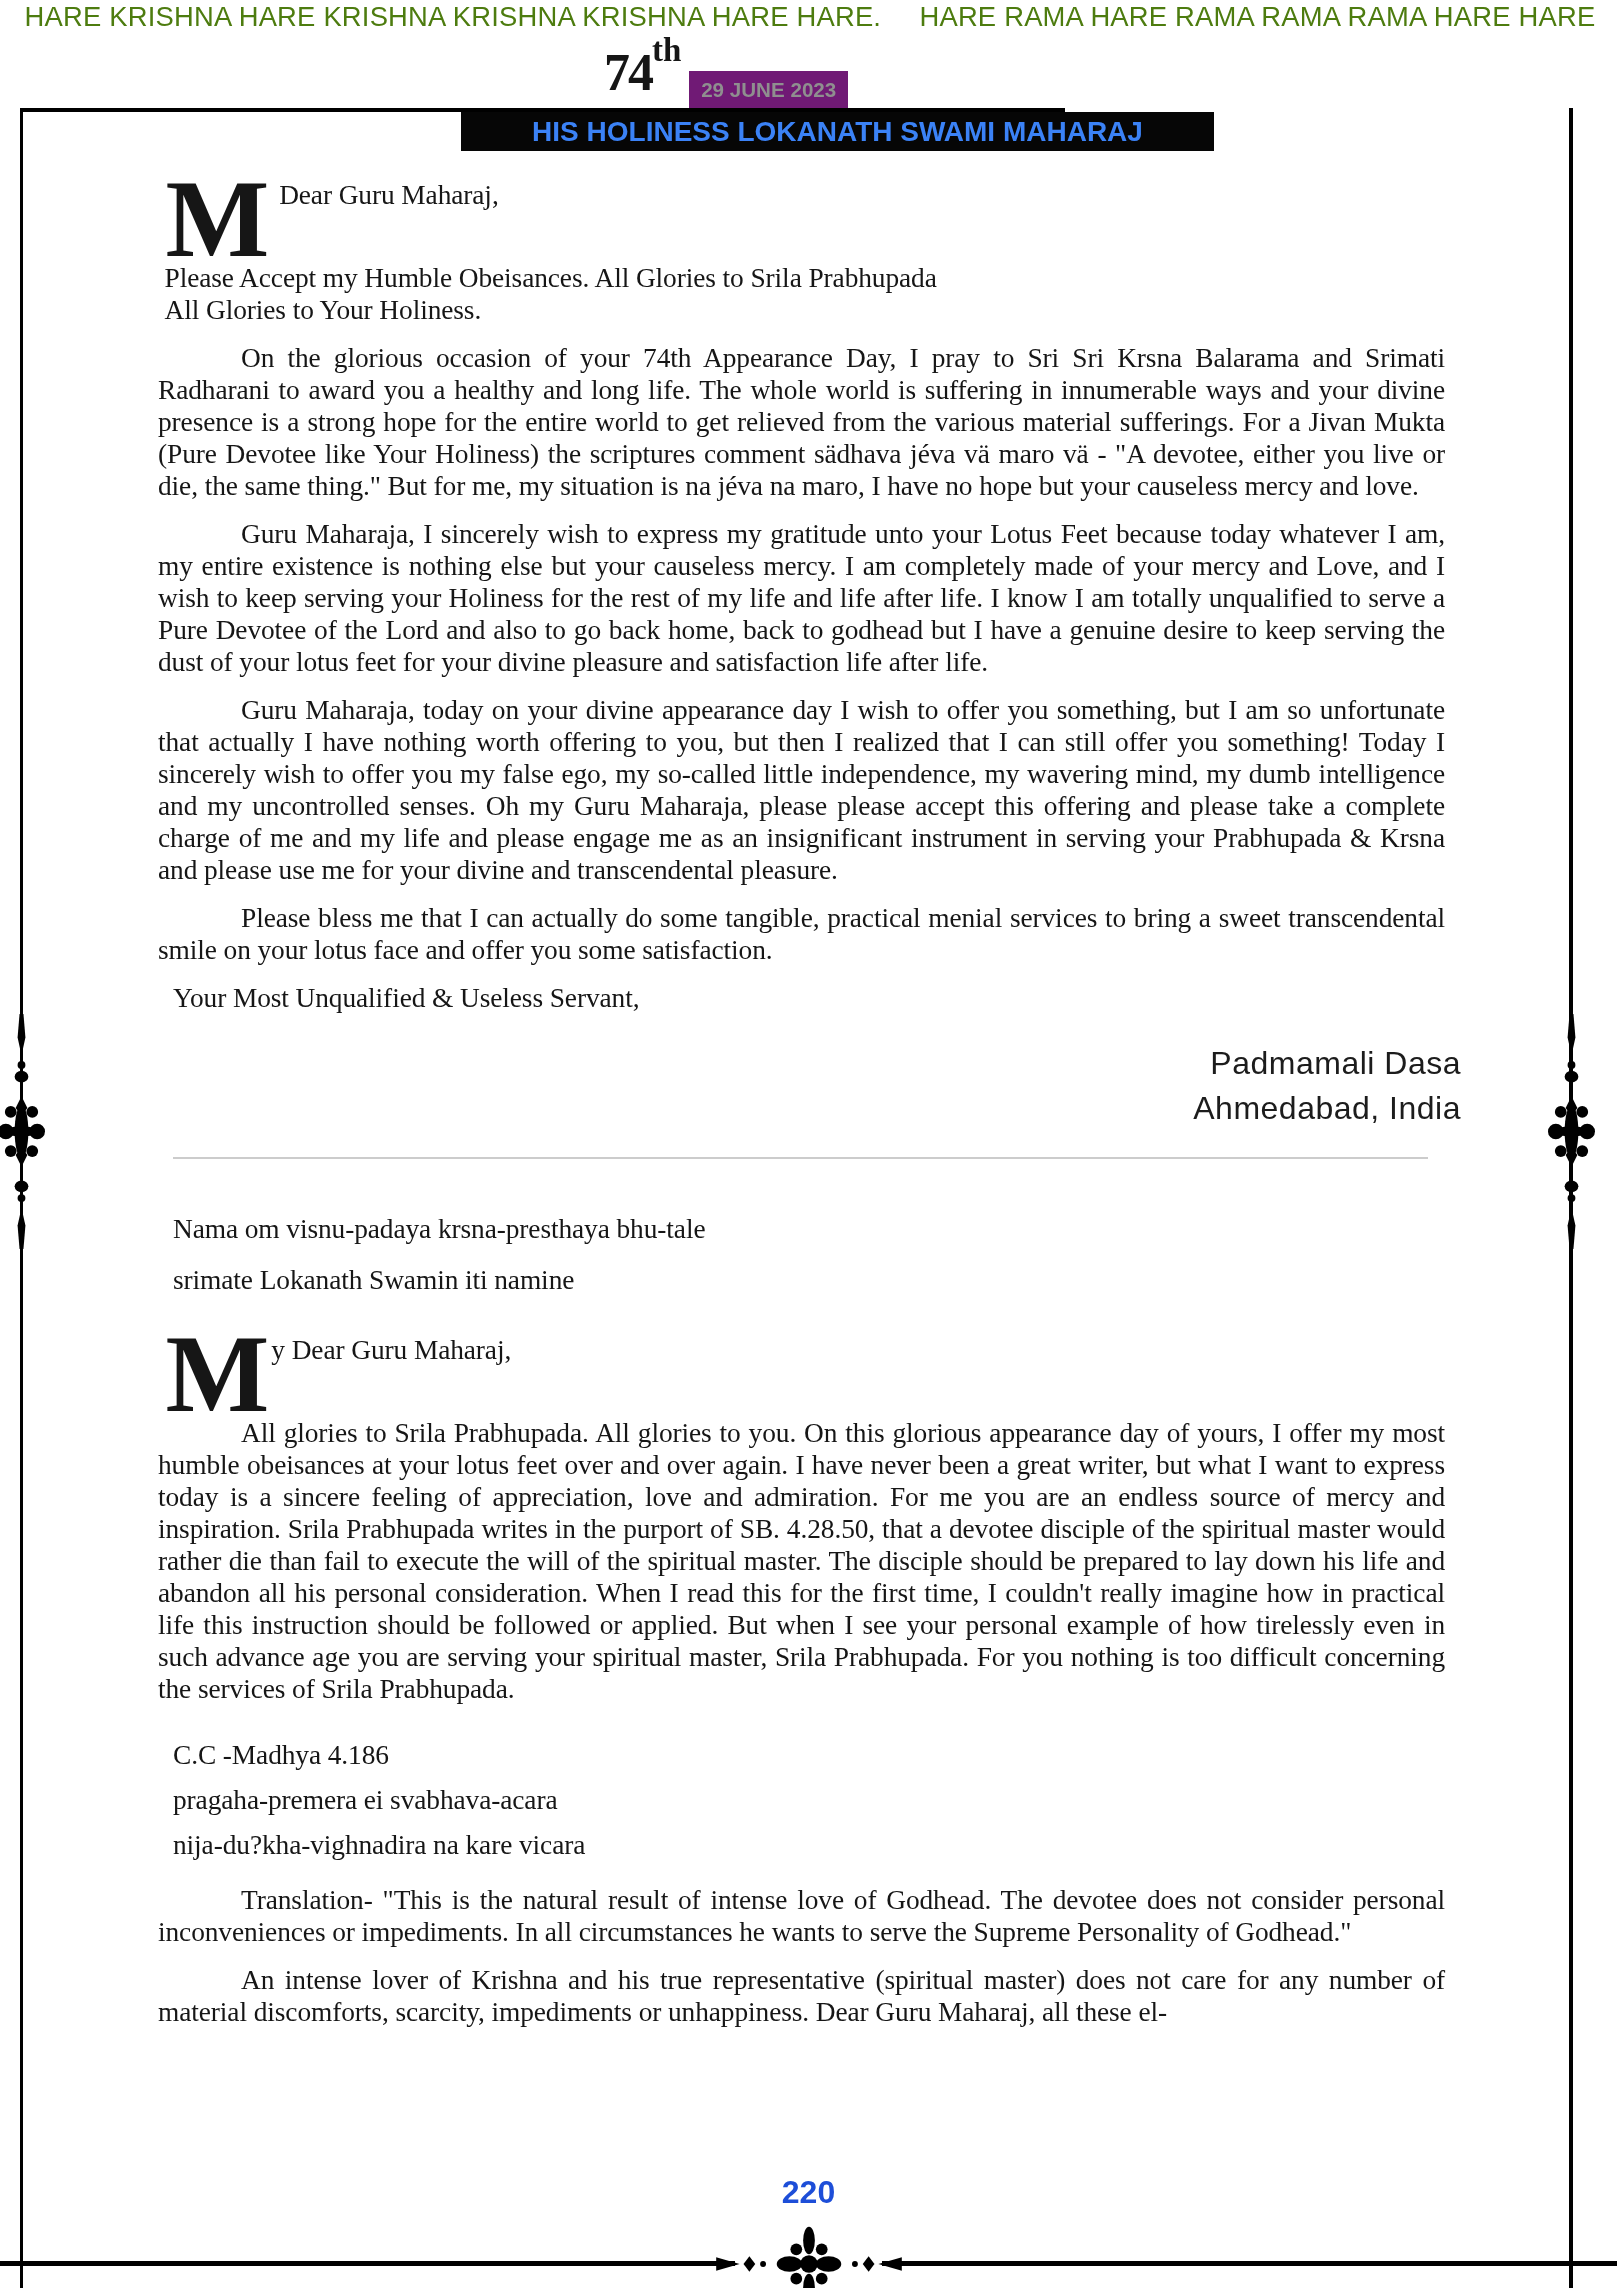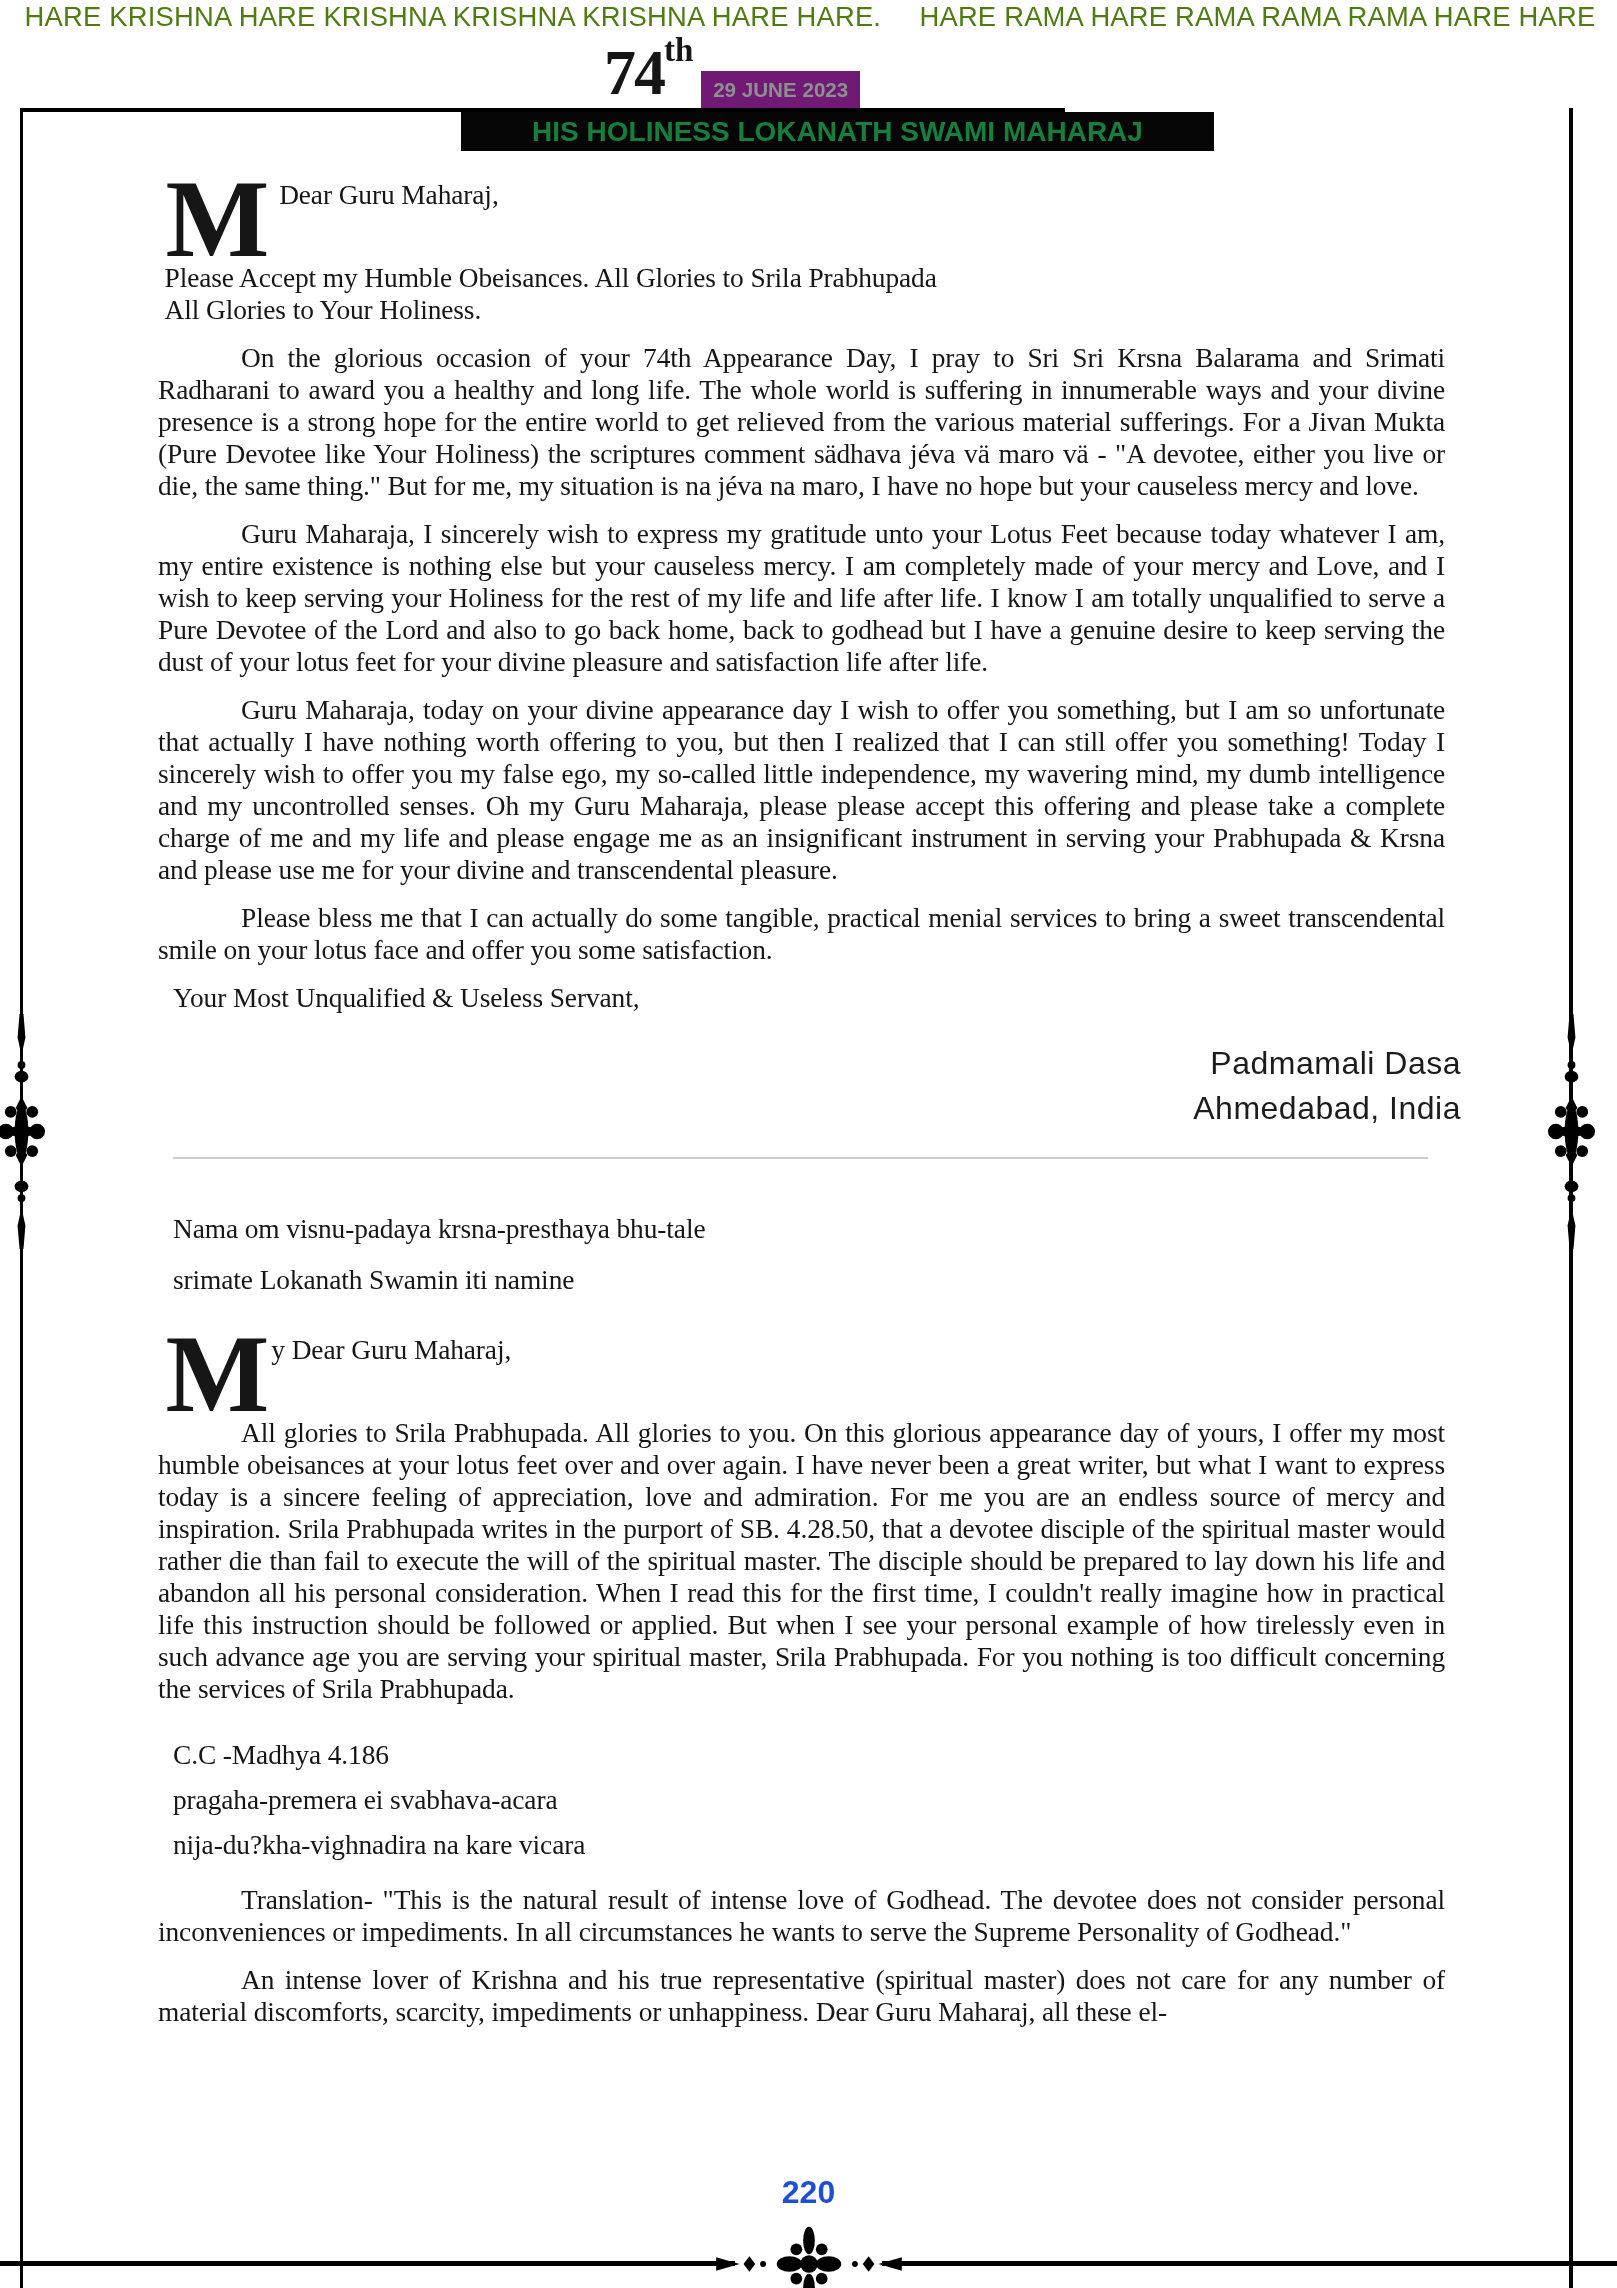--- a/index.html
+++ b/index.html
@@ -12,33 +12,33 @@
   .mantra {
     position:absolute; top:1px; left:24.5px; right:21.6px;
     display:flex; justify-content:space-between;
     font-family:"Liberation Sans", sans-serif; font-size:27.4px;
     color:#4d7c0f; letter-spacing:0.2px; white-space:nowrap;
   }
 
   
   .masthead { position:absolute; top:29px; left:604px; height:80px; display:flex; align-items:flex-end; }
   .title { display:flex; align-items:flex-end; }
-  .title-num { font-family:"Liberation Serif", serif; font-weight:bold; font-size:64px; line-height:73px; letter-spacing:-2px;text-align:center; }
+  .title-num { font-family:"Liberation Serif", serif; font-weight:bold; font-size:52px; line-height:73px; letter-spacing:-2px;text-align:center; }
   .title-ord { font-family:"Liberation Serif", serif; font-weight:bold; font-size:33px; line-height:29px; align-self:flex-start; margin-top:0px; }
   .title-script { font-family:"Liberation Serif", serif; font-style:italic; font-weight:bold; font-size:59px; line-height:63px; margin-left:13.7px; letter-spacing:-1px; }
   .date-badge {
     background:#701a75; color:#8f8f8f; font-family:"Liberation Sans", sans-serif;
     font-weight:bold; font-size:20.6px; padding:6.9px 11.8px; margin-left:8px; margin-bottom:0px; white-space:nowrap;
   }
 
   
   .top-rule { position:absolute; top:108px; left:19.6px; width:1045px; height:3.9px; background:#000; }
   .name-bar {
     position:absolute; top:112px; left:461px; width:753px; height:39px; background:#060606;
-    color:#15803d; font-family:"Liberation Sans", sans-serif; font-weight:bold; font-size:28px;
+    color:#3b82f6; font-family:"Liberation Sans", sans-serif; font-weight:bold; font-size:28px;
     display:flex; align-items:center; justify-content:center; letter-spacing:0px; white-space:nowrap;
   }
   .border-left  { position:absolute; top:108px; left:19.6px;   width:3.9px; height:2181px; background:#000; }
   .border-right { position:absolute; top:108px; left:1569px; width:3.9px; height:2181px; background:#000; }
   .flourish { position:absolute; top:1014px; width:49px; height:235px; }
   .flourish.left  { left:-2.9px; }
   .flourish.right { left:1547px; }
 
   
   .content {

